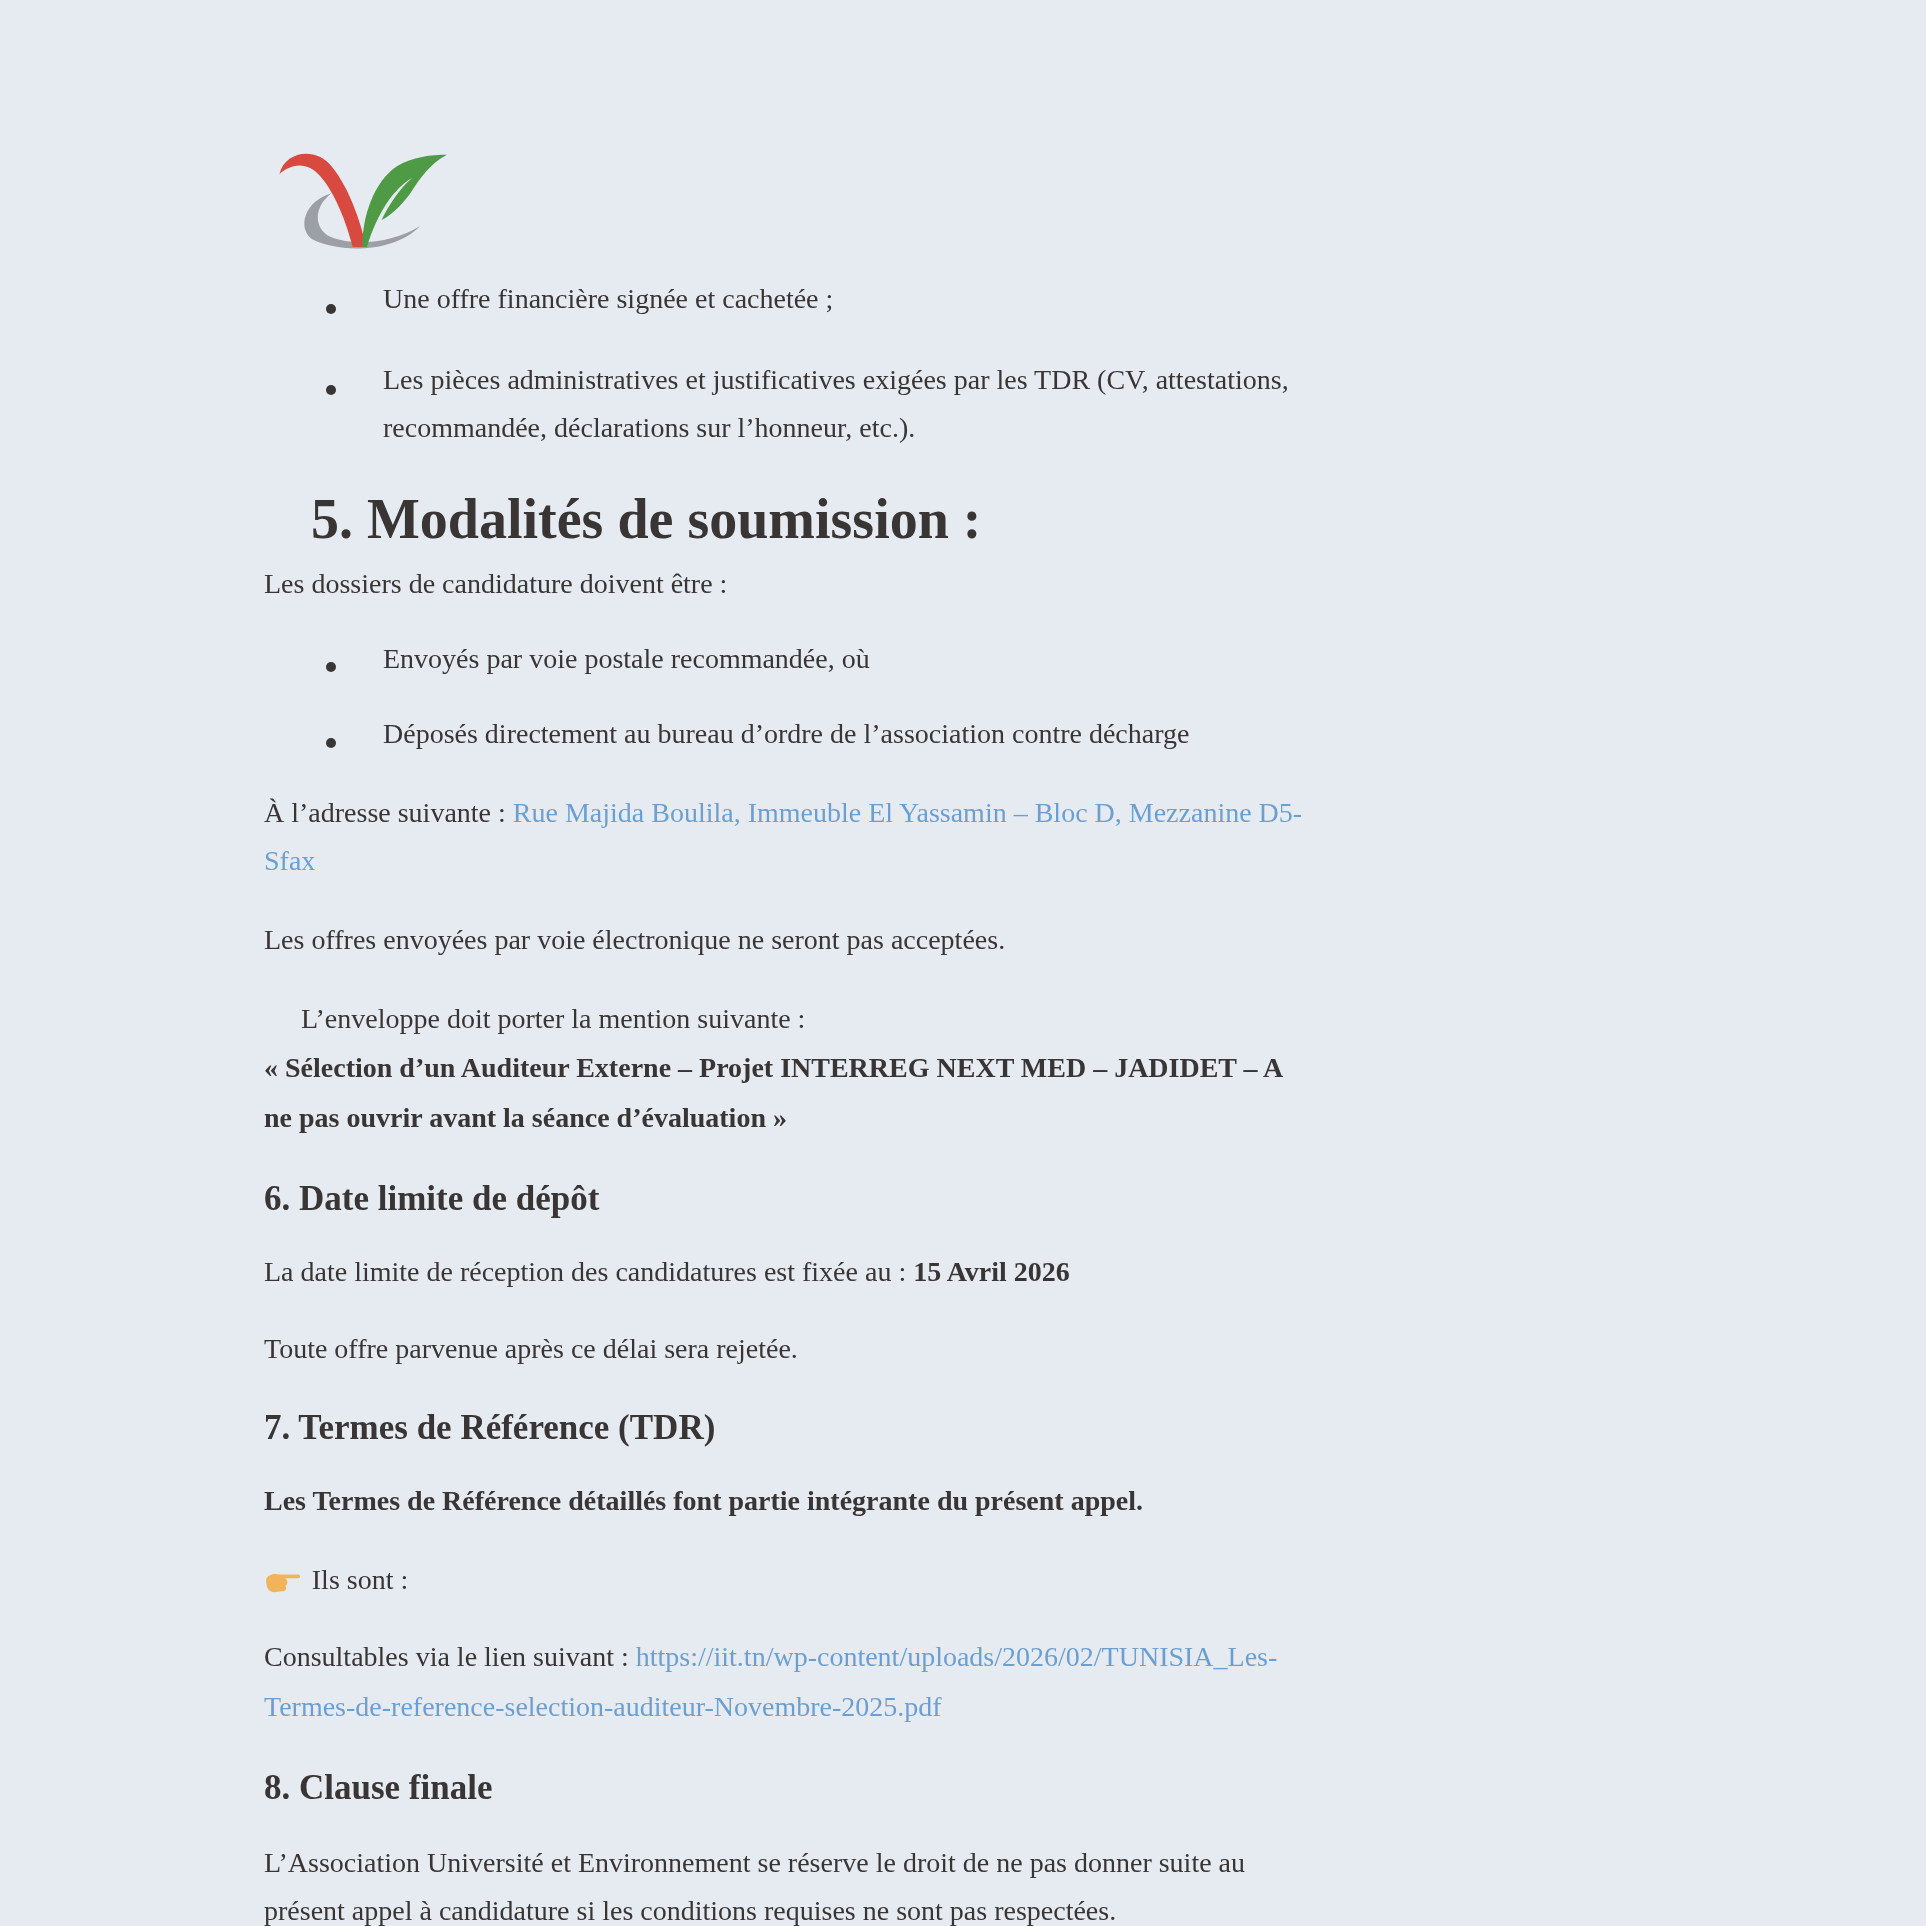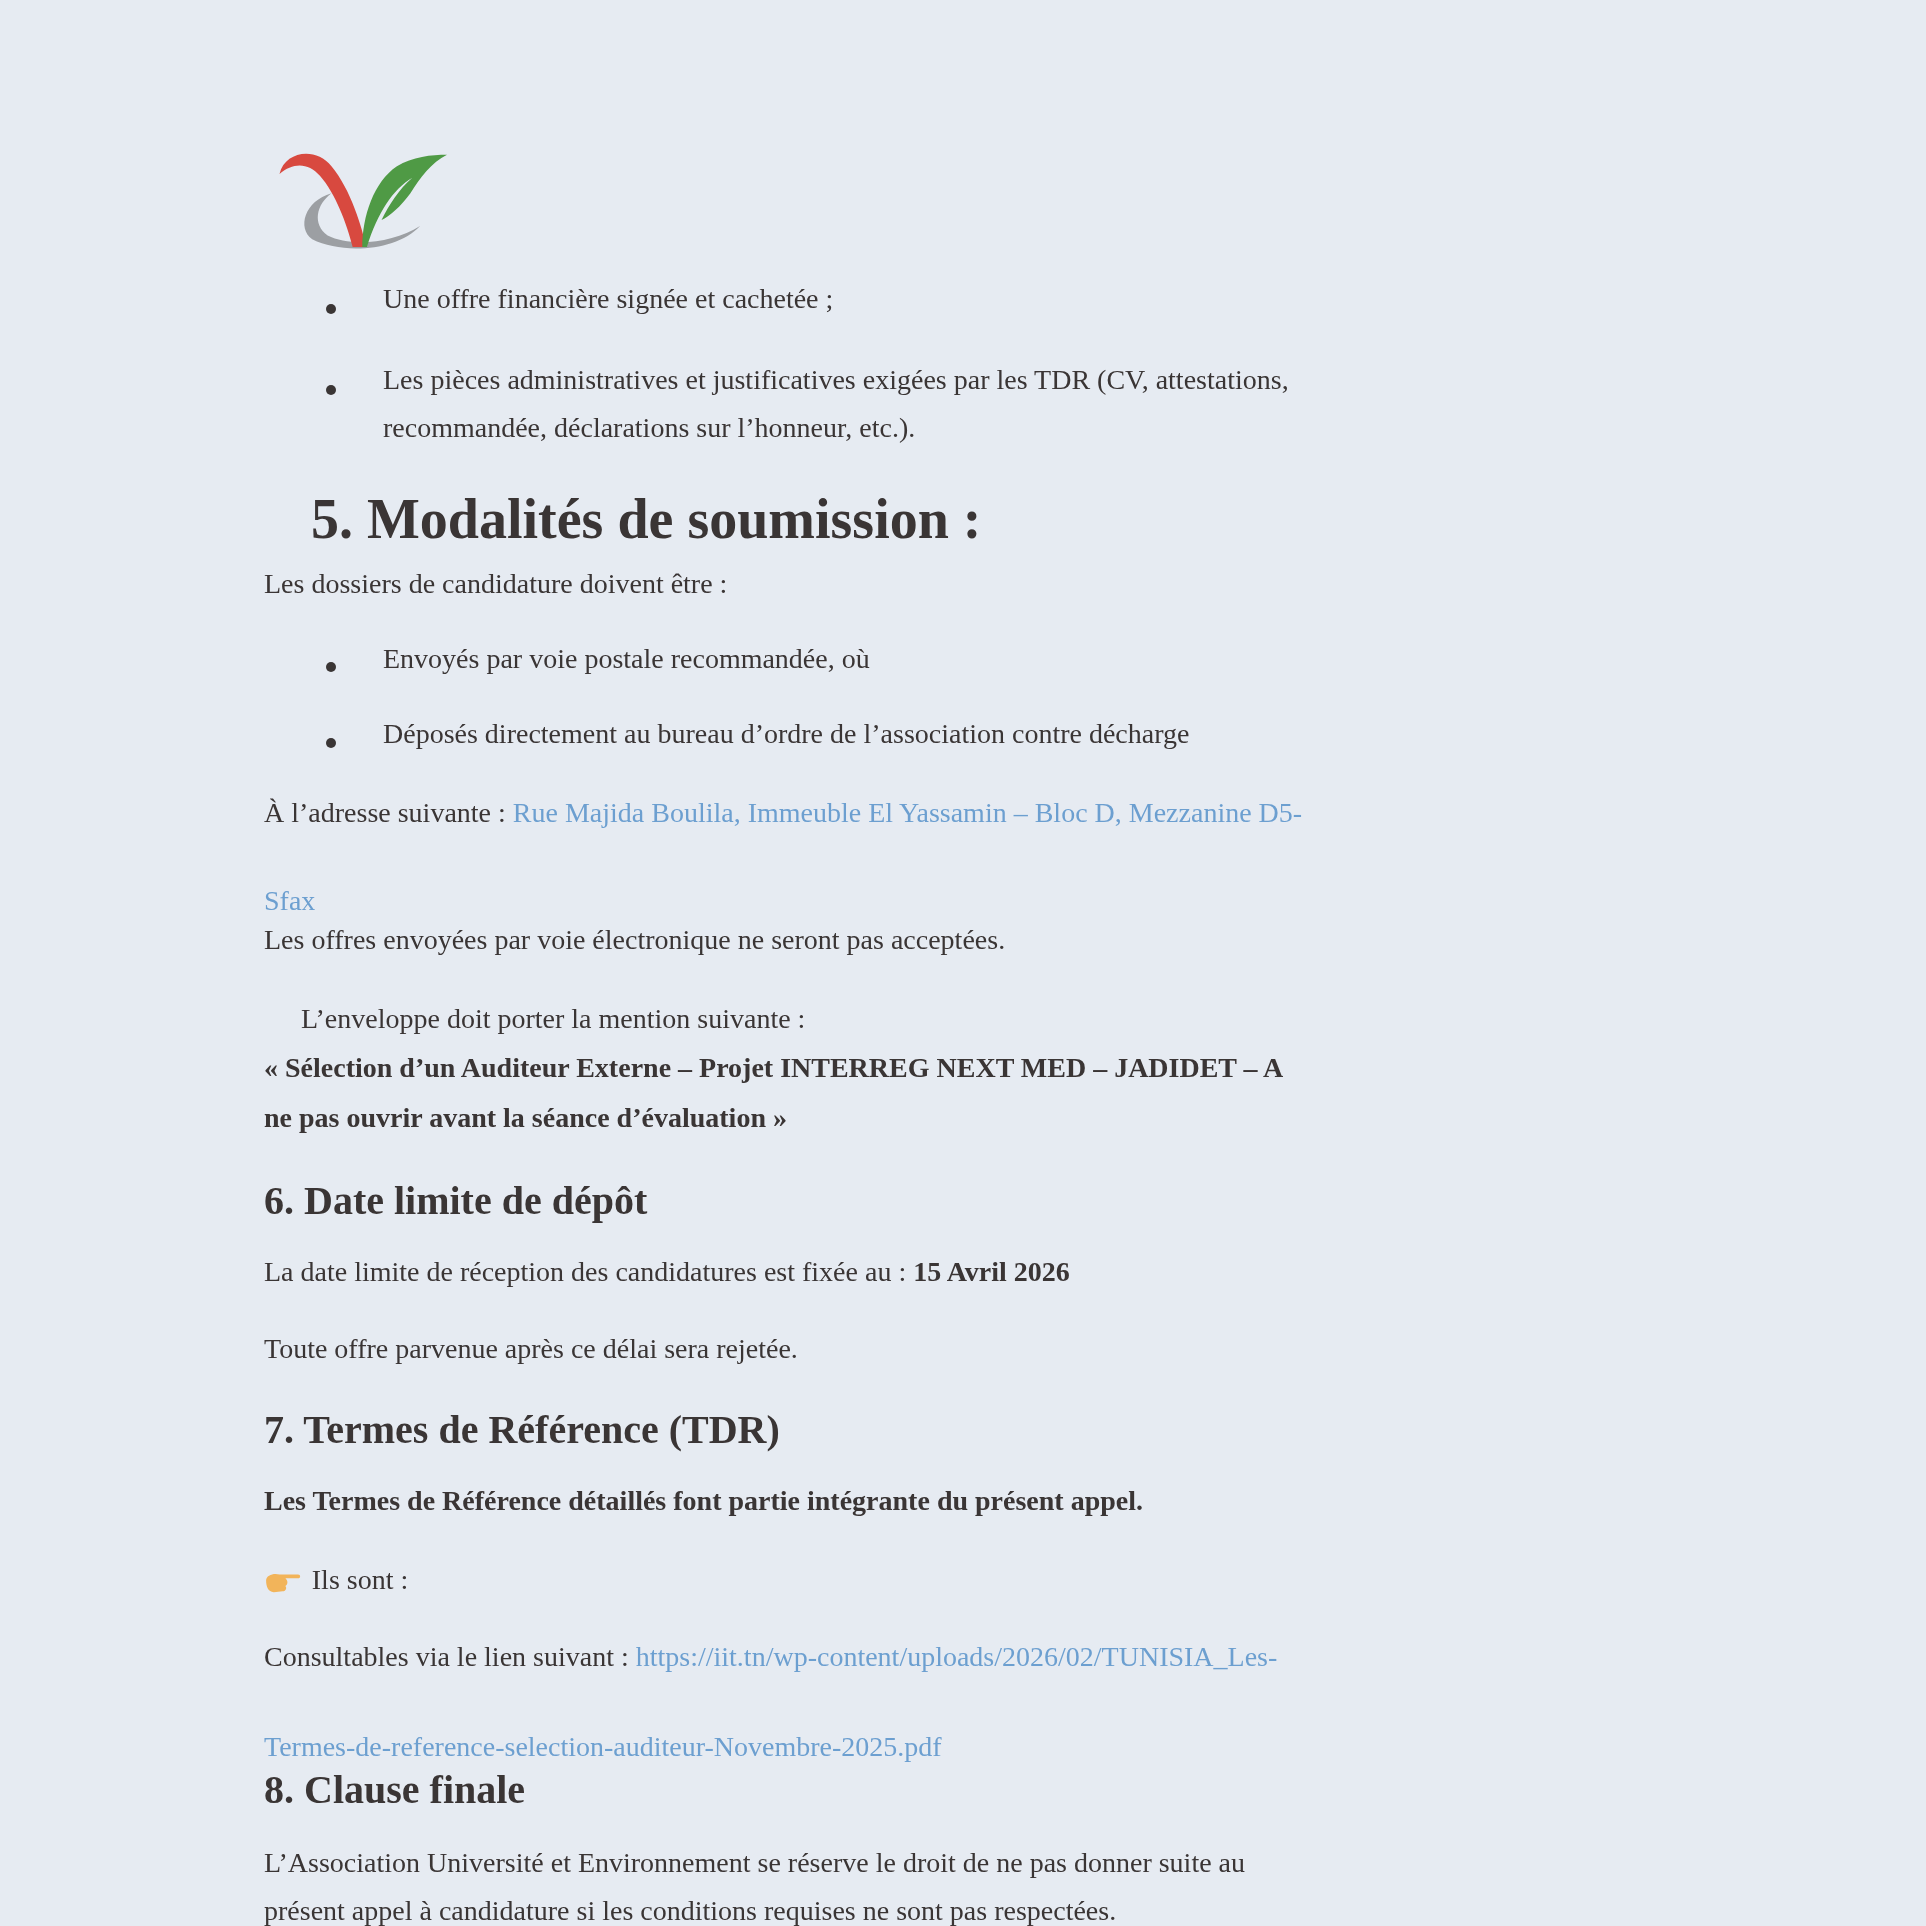--- a/index.html
+++ b/index.html
@@ -35,22 +35,22 @@
     }
     .line {
       position: absolute;
       left: 264px;
       font-size: 28px;
       line-height: 1;
       white-space: nowrap;
     }
     .bold { font-weight: bold; }
     .h5 { font-size: 56px; margin-left: 47px; }
-    .h { font-size: 40px; }
-    .link { color: #6c9fd0; margin-top: 40px; }
+    .h { font-size: 35px; }
+    .link { color: #6c9fd0; }
     .bullet {
       position: absolute;
       left: 326px;
       width: 10px;
       height: 10px;
       border-radius: 50%;
       background: #3a3535;
     }
     .bullet-text { left: 383px; }
     .finger {

